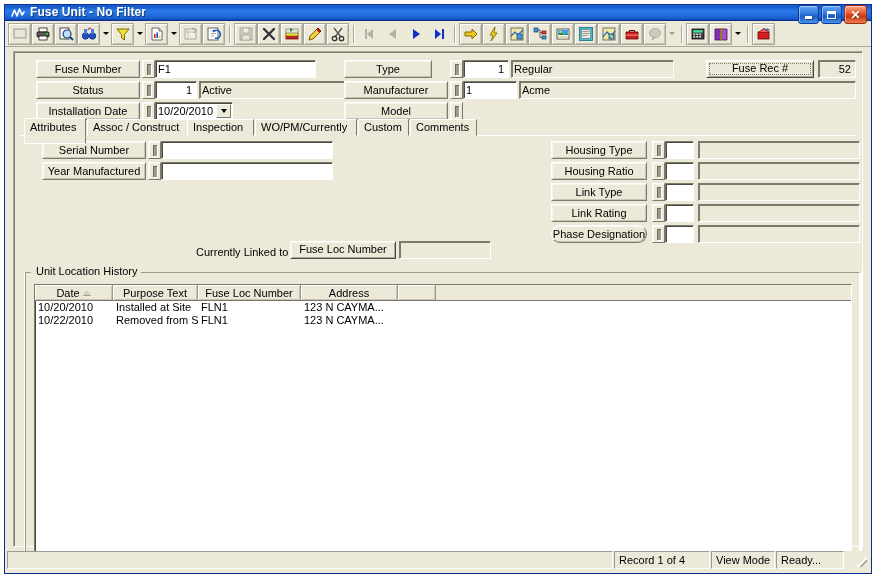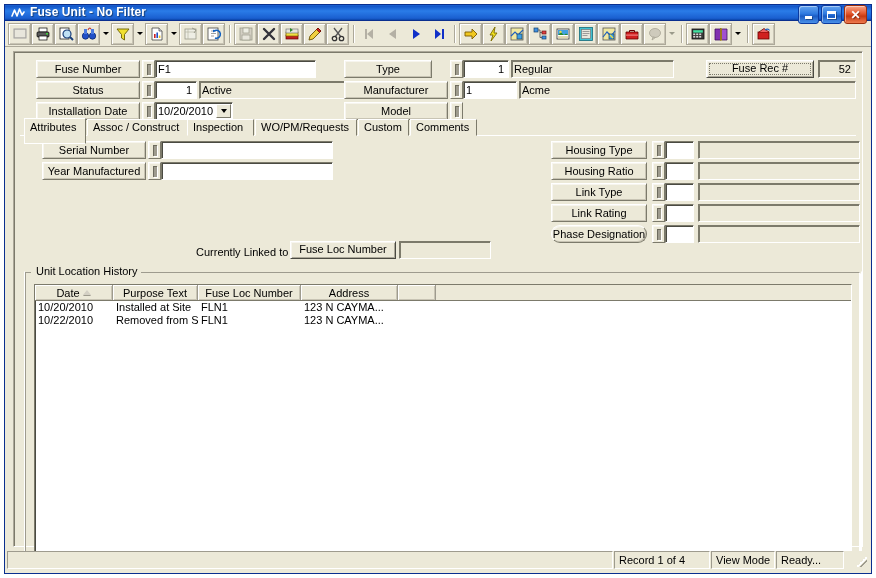--- a/index.html
+++ b/index.html
@@ -669,21 +669,21 @@
           </div>
 
         <div class="btn3d dotted" style="left:692px; top:8px; width:108px;">Fuse Rec #</div>
         <div class="txt ro num" style="left:804px; top:8px; width:38px;">52</div>
 
         <div class="tabstrip">
           <div class="underline"></div>
           <div class="tab active" style="left:4px; width:62px;">Attributes</div>
           <div class="tab" style="left:67px; width:110px;">Assoc / Construct</div>
           <div class="tab" style="left:167px; width:67px;">Inspection</div>
-          <div class="tab" style="left:235px; width:102px;">WO/PM/Requests</div>
+          <div class="tab" style="left:235px; width:102px;">WO/PM/Currently</div>
           <div class="tab" style="left:338px; width:51px;">Custom</div>
           <div class="tab" style="left:390px; width:67px;">Comments</div>
         </div>
 
         <div class="tabpage">
 
           <div class="fld-label" style="left:22px; top:6px; width:104px;">Serial Number</div>
           <div class="spin-btn" style="left:128px; top:6px;">
               <span></span>
             </div>

